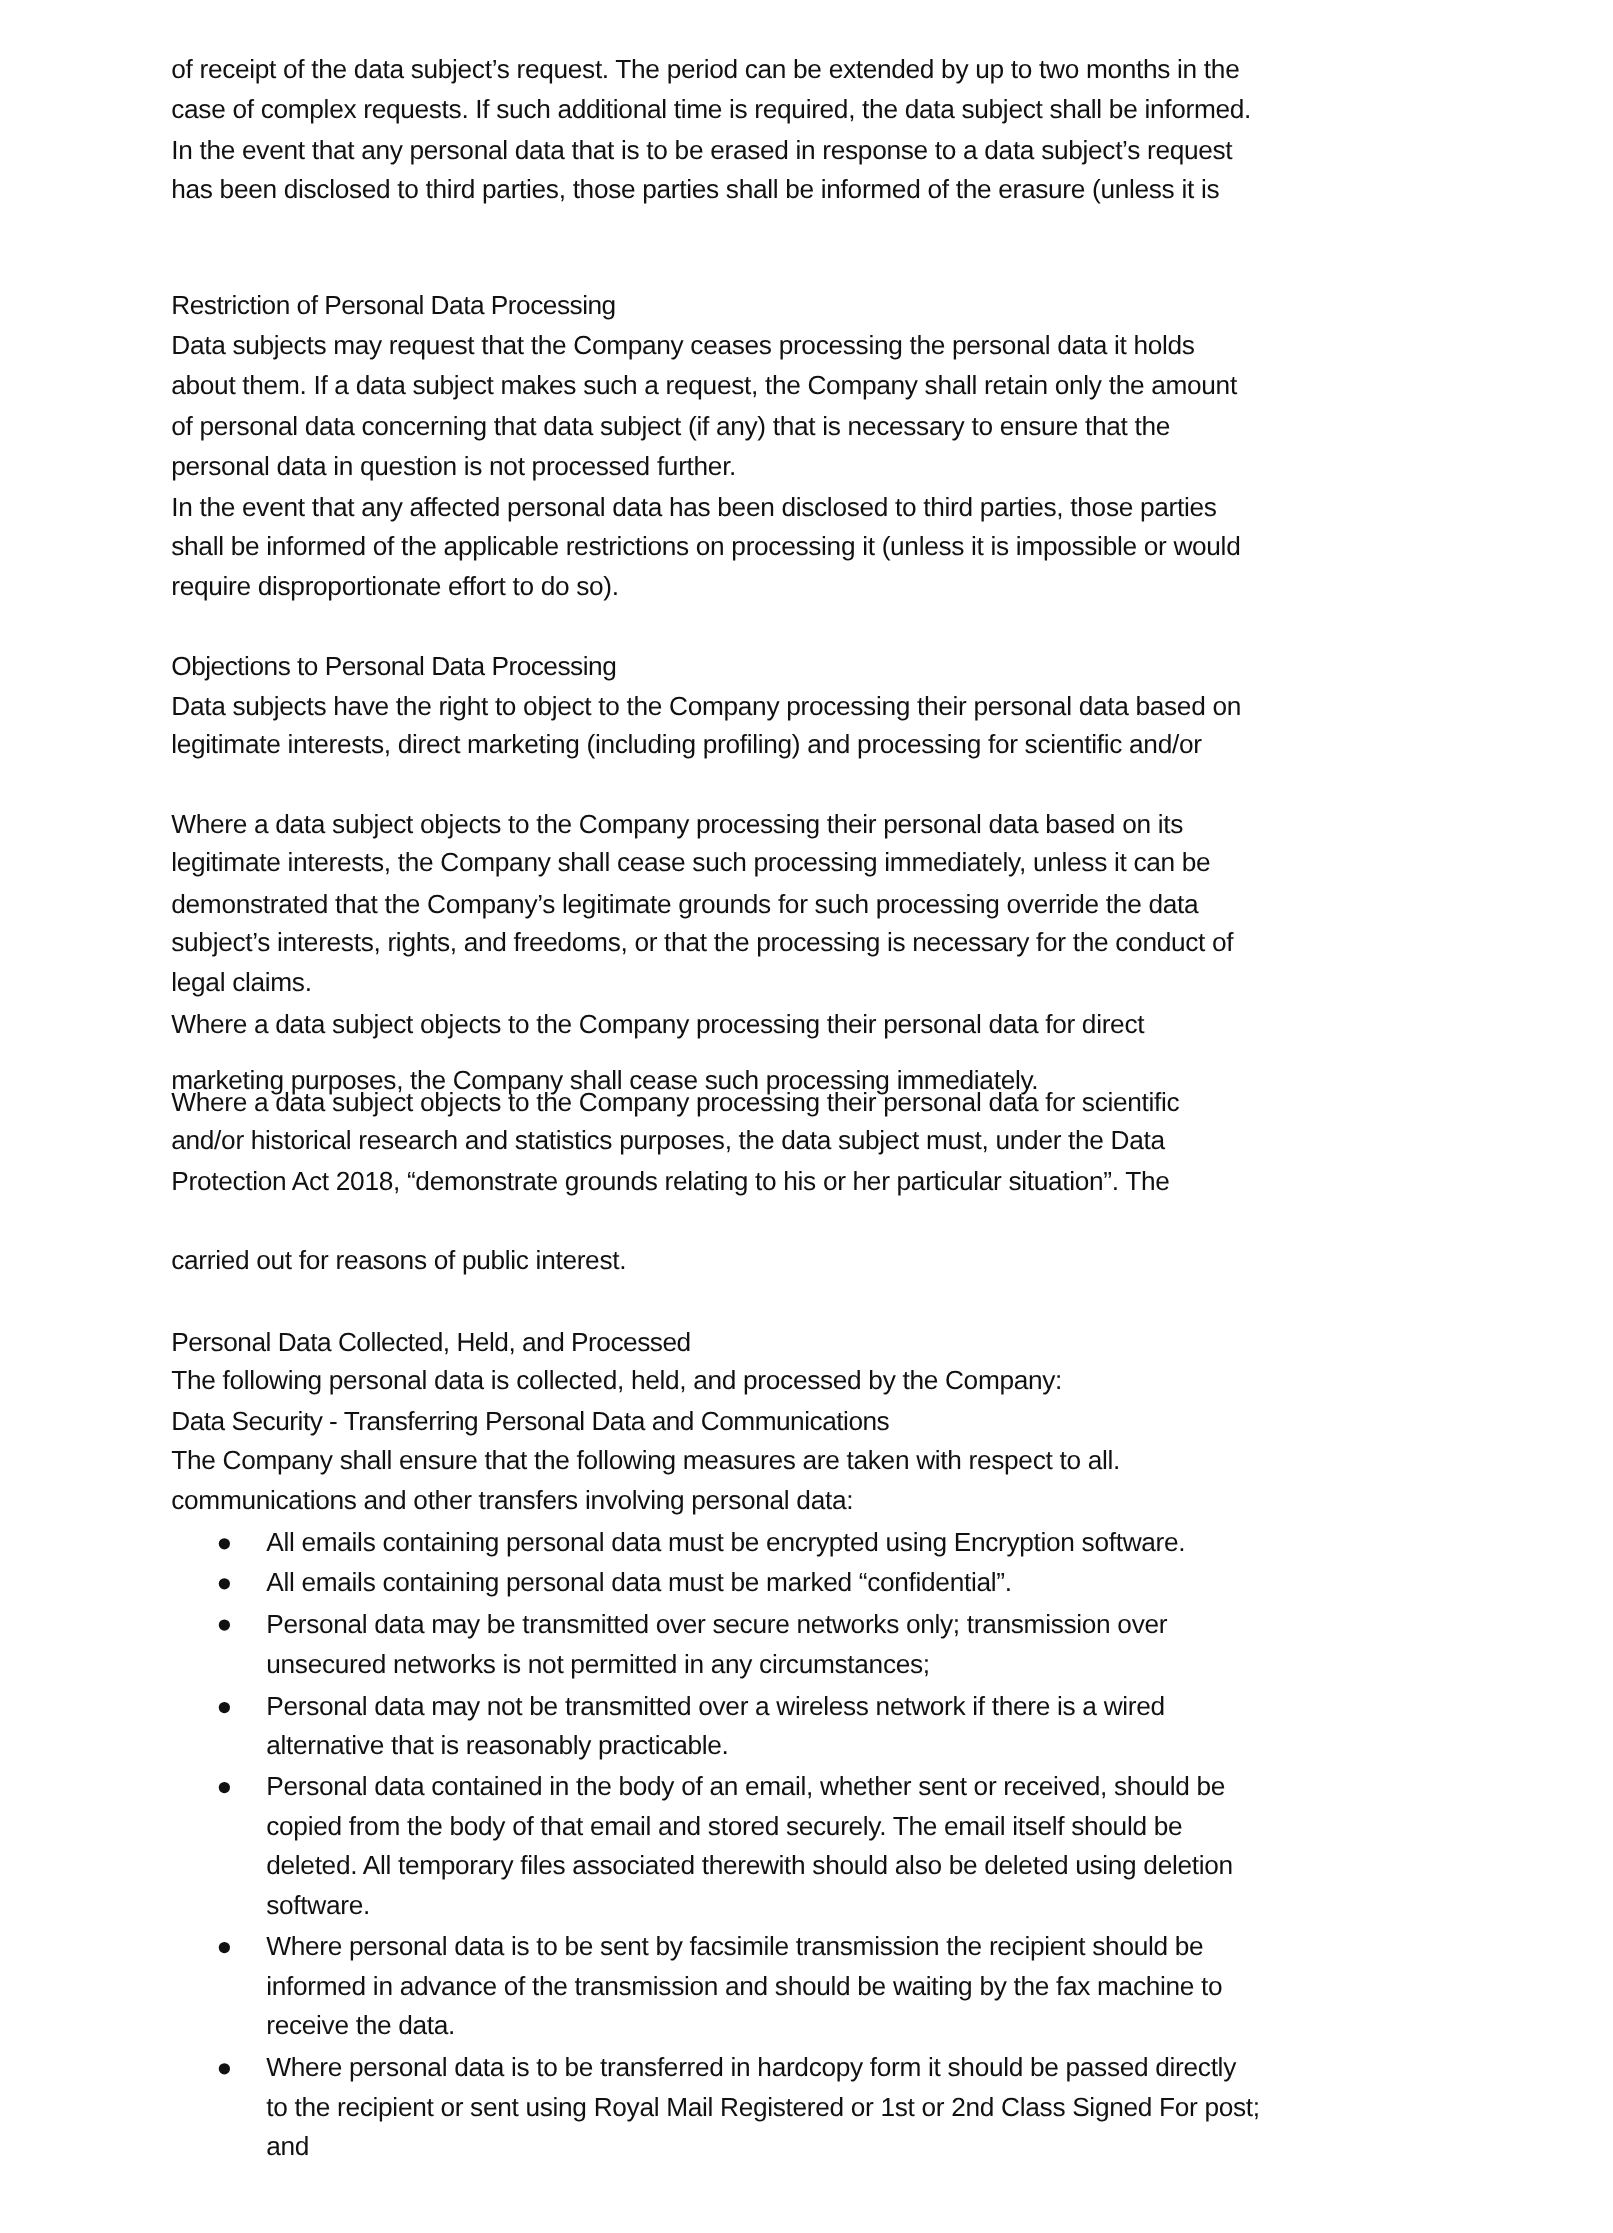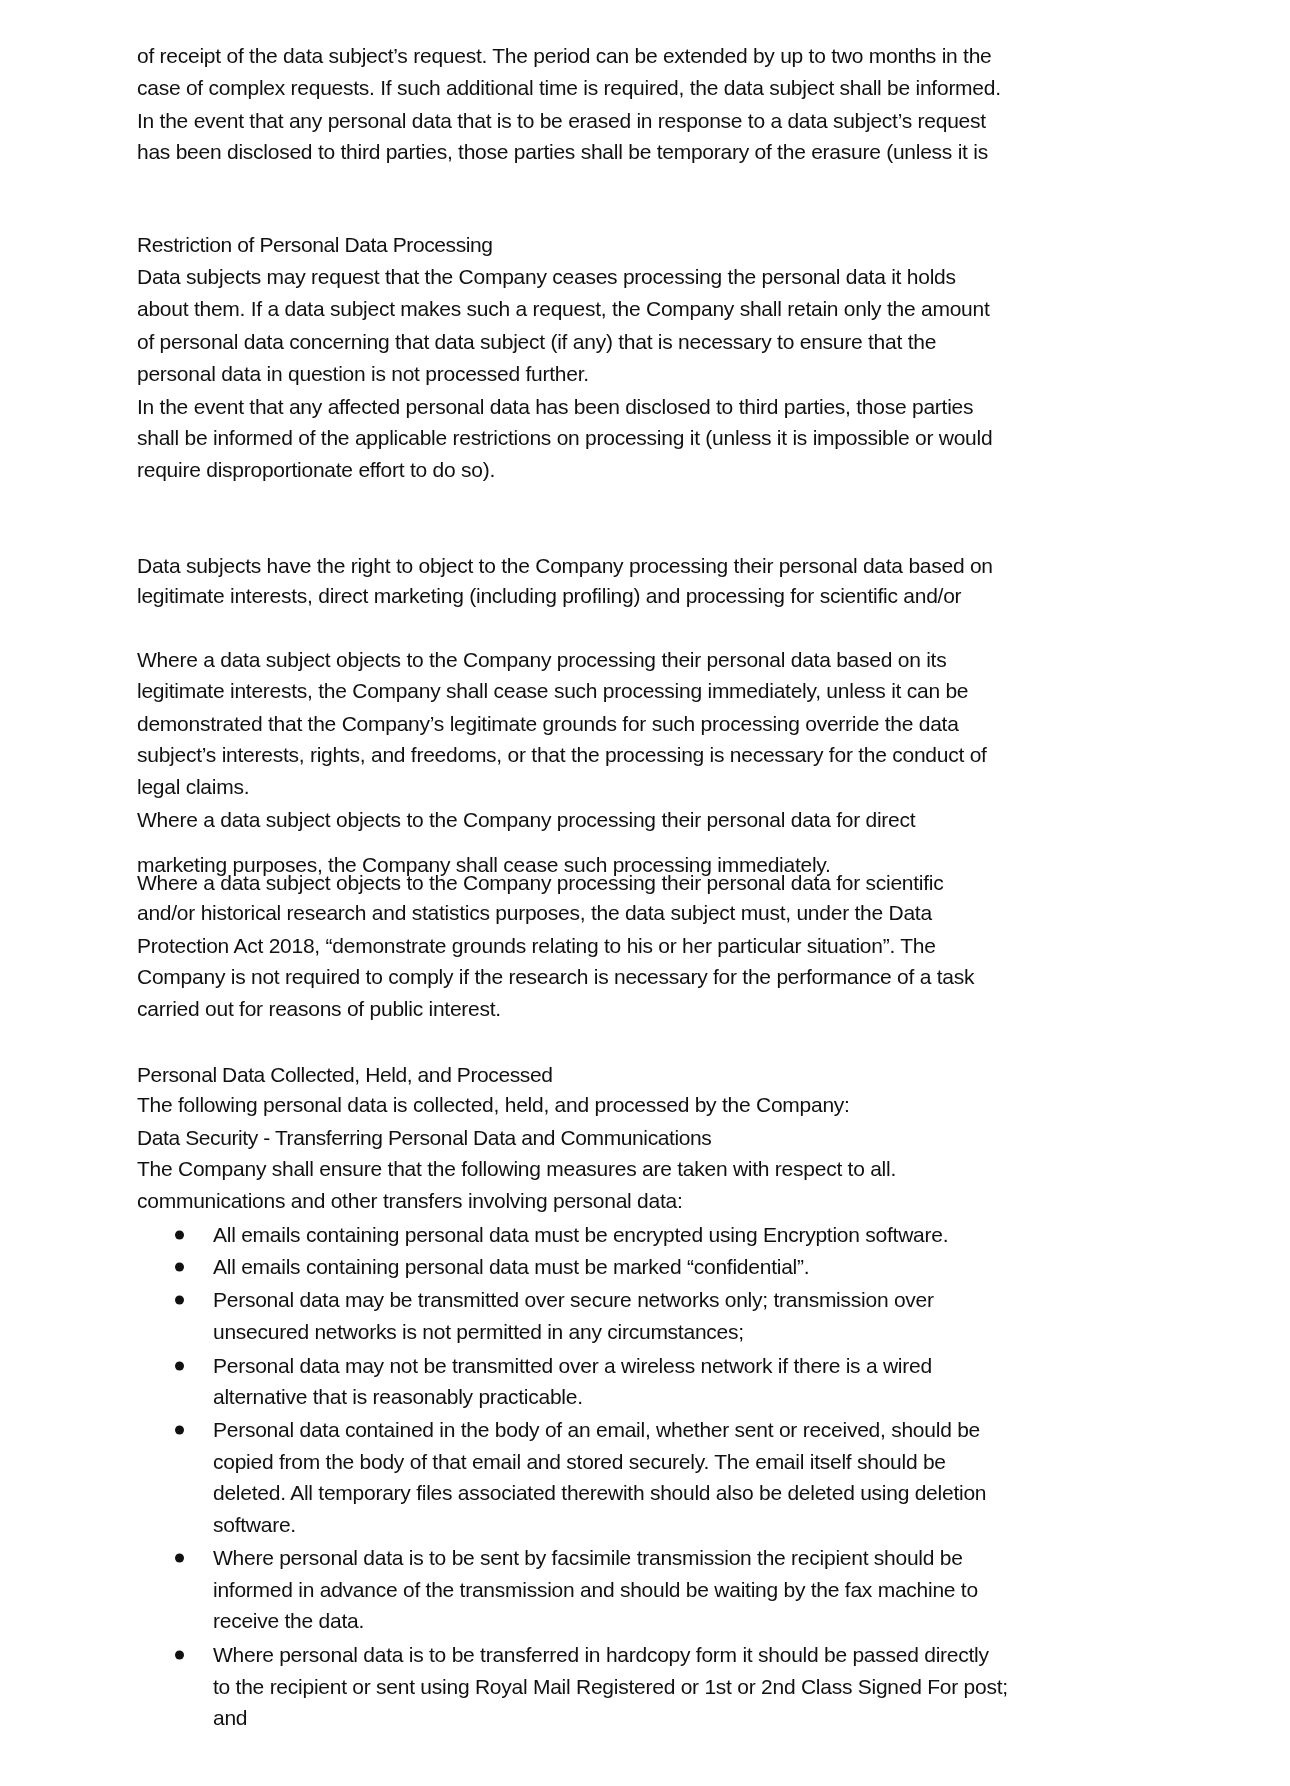--- a/index.html
+++ b/index.html
@@ -14,44 +14,44 @@
          transform:translateY(-50%); }
 </style>
 </head>
 <body>
 
 <div class="page">
 
   <div class="ln" style="top:56px">of receipt of the data subject’s request. The period can be extended by up to two months in the</div>
   <div class="ln" style="top:88px">case of complex requests. If such additional time is required, the data subject shall be informed.</div>
   <div class="ln" style="top:121px">In the event that any personal data that is to be erased in response to a data subject’s request</div>
-  <div class="ln" style="top:152px">has been disclosed to third parties, those parties shall be temporary of the erasure (unless it is</div>
+  <div class="ln" style="top:152px">has been disclosed to third parties, those parties shall be informed of the erasure (unless it is</div>
 
   <div class="ln hd" style="top:245px">Restriction of Personal Data Processing</div>
   <div class="ln" style="top:277px">Data subjects may request that the Company ceases processing the personal data it holds</div>
   <div class="ln" style="top:309px">about them. If a data subject makes such a request, the Company shall retain only the amount</div>
   <div class="ln" style="top:342px">of personal data concerning that data subject (if any) that is necessary to ensure that the</div>
   <div class="ln" style="top:374px">personal data in question is not processed further.</div>
   <div class="ln" style="top:407px">In the event that any affected personal data has been disclosed to third parties, those parties</div>
   <div class="ln" style="top:438px">shall be informed of the applicable restrictions on processing it (unless it is impossible or would</div>
   <div class="ln" style="top:470px">require disproportionate effort to do so).</div>
 
+  <div class="ln hd" style="top:534px">Objections to Personal Data Processing</div>
   <div class="ln" style="top:566px">Data subjects have the right to object to the Company processing their personal data based on</div>
   <div class="ln" style="top:596px">legitimate interests, direct marketing (including profiling) and processing for scientific and/or</div>
   <div class="ln" style="top:660px">Where a data subject objects to the Company processing their personal data based on its</div>
   <div class="ln" style="top:691px">legitimate interests, the Company shall cease such processing immediately, unless it can be</div>
   <div class="ln" style="top:724px">demonstrated that the Company’s legitimate grounds for such processing override the data</div>
   <div class="ln" style="top:755px">subject’s interests, rights, and freedoms, or that the processing is necessary for the conduct of</div>
   <div class="ln" style="top:787px">legal claims.</div>
   <div class="ln" style="top:820px">Where a data subject objects to the Company processing their personal data for direct</div>
   <div class="ln" style="top:865px">marketing purposes, the Company shall cease such processing immediately.</div>
   <div class="ln" style="top:883px">Where a data subject objects to the Company processing their personal data for scientific</div>
   <div class="ln" style="top:913px">and/or historical research and statistics purposes, the data subject must, under the Data</div>
   <div class="ln" style="top:946px">Protection Act 2018, “demonstrate grounds relating to his or her particular situation”. The</div>
-  <div class="ln" style="top:977px">Company is not required to comply if the research is necessary for the performance of a task</div>
   <div class="ln" style="top:1009px">carried out for reasons of public interest.</div>
 
   <div class="ln hd" style="top:1075px">Personal Data Collected, Held, and Processed</div>
   <div class="ln" style="top:1105px">The following personal data is collected, held, and processed by the Company:</div>
 
   <div class="ln hd" style="top:1138px">Data Security - Transferring Personal Data and Communications</div>
   <div class="ln" style="top:1169px">The Company shall ensure that the following measures are taken with respect to all.</div>
   <div class="ln" style="top:1201px">communications and other transfers involving personal data:</div>
 
   <div>

